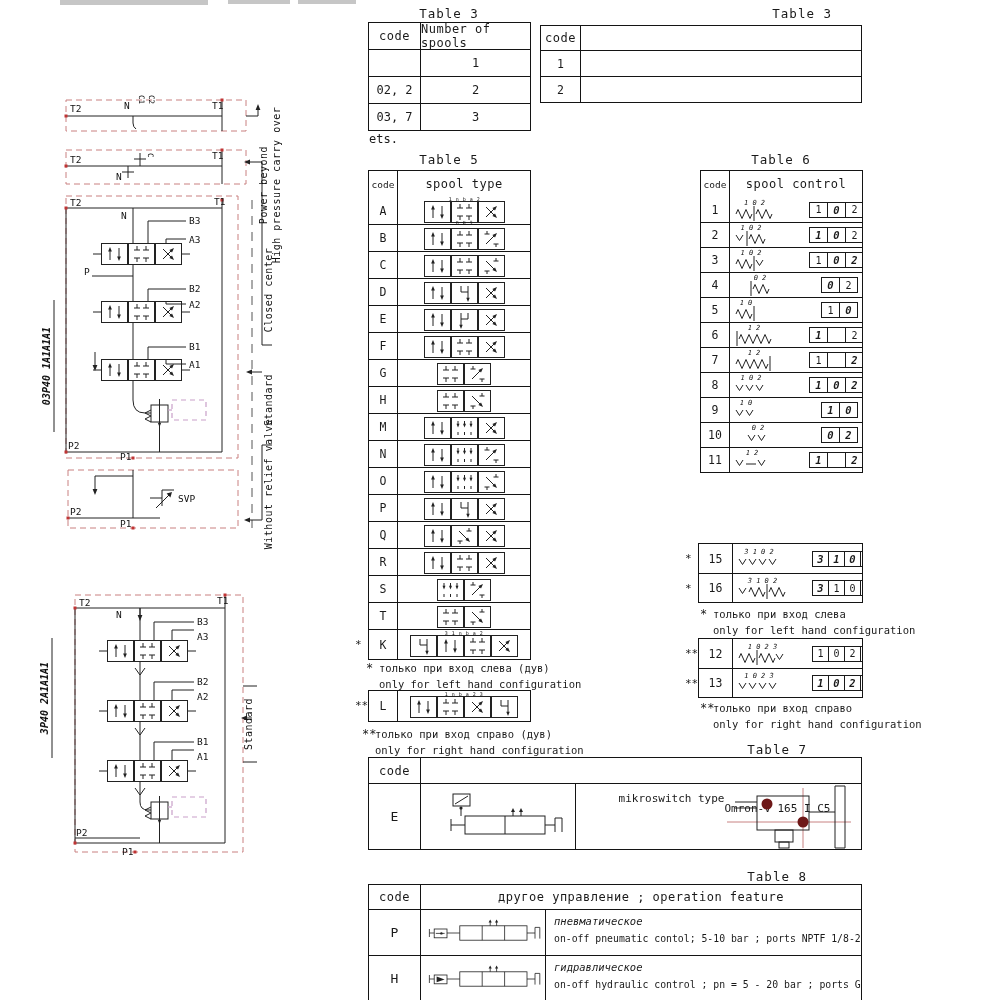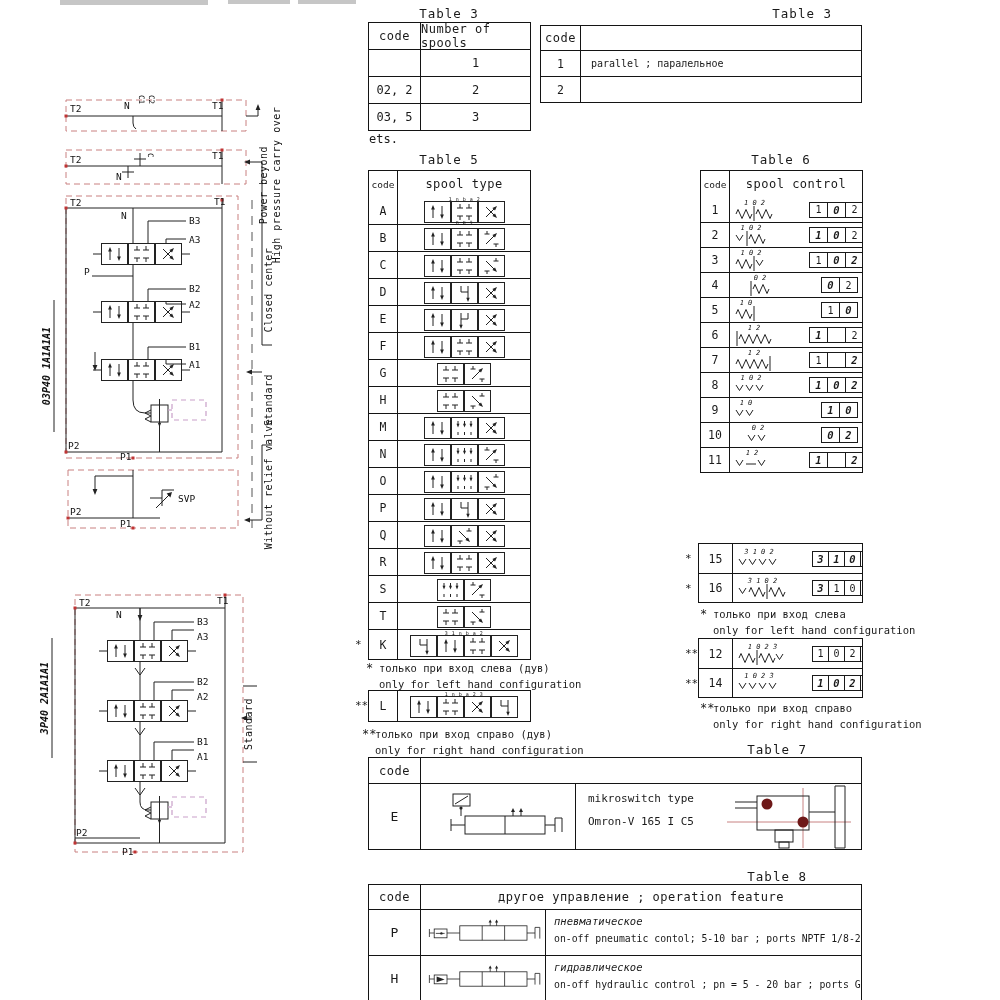--- a/index.html
+++ b/index.html
@@ -432,34 +432,33 @@
   </div>
   <div class="trow" style="height:27px">
     <div class="tc" style="width:52px;font-size:12px"></div>
     <div class="tc last" style="flex:1;font-size:12px">1</div>
   </div>
   <div class="trow" style="height:27px">
     <div class="tc" style="width:52px;font-size:12px">02, 2</div>
     <div class="tc last" style="flex:1;font-size:12px">2</div>
   </div>
   <div class="trow" style="height:27px">
-    <div class="tc" style="width:52px;font-size:12px">03, 5</div>
+    <div class="tc" style="width:52px;font-size:12px">03, 7</div>
     <div class="tc last" style="flex:1;font-size:12px">3</div>
   </div>
 </div>
 <div class="abs" style="left:369px;top:132px;font-size:12px">ets.</div>
 
 <div class="ttl" style="left:540px;top:6px;width:322px;text-align:right;padding-right:30px;box-sizing:border-box">Table 3</div>
 <div class="tbl" style="left:540px;top:25px;width:322px">
   <div class="trow first" style="height:24px">
     <div class="tc hdr" style="width:40px">code</div>
   </div>
   <div class="trow" style="height:26px">
     <div class="tc" style="width:40px;font-size:11.5px">1</div>
-    <div class="tc last left" style="flex:1;font-size:10px;padding-left:10px">parallel ; паралельное</div>
   </div>
   <div class="trow" style="height:26px">
     <div class="tc" style="width:40px;font-size:11.5px">2</div>
   </div>
 </div>
 
 <div class="ttl" style="left:368px;top:152px;width:162px;text-align:center">Table 5</div>
 <div class="tbl" style="left:368px;top:170px;width:163px">
   <div class="trow first" style="height:26px">
     <div class="tc" style="width:29px;font-size:9.5px">code</div>
@@ -1292,21 +1291,21 @@
           <span class="bxs">
             <span class="bx s">1</span>
             <span class="bx s">0</span>
             <span class="bx s">2</span>
             <span class="bx b s">3</span>
           </span>
         </div>
       </div>
       <div class="trow" style="height: 29px;">
         <span class="star">**</span>
-        <div class="tc t6code" style="width: 34px;">14</div>
+        <div class="tc t6code" style="width: 34px;">13</div>
         <div class="tc last" style="flex: 1 1 0%; justify-content: flex-start; padding-left: 2px;">
           <svg width="78" height="26" viewBox="0 0 78 26">
             <path d="M4 13 L7.5 18.5 L11 13"></path>
             <path d="M14 13 L17.5 18.5 L21 13"></path>
             <path d="M24 13 L27.5 18.5 L31 13"></path>
             <path d="M34 13 L37.5 18.5 L41 13"></path>
             <text class="nums" x="24" y="8" text-anchor="middle">1 0 2 3</text>
           </svg>
           <span class="bxs">
             <span class="bx b s">1</span>
@@ -1343,21 +1342,21 @@
         <line x1="122" y1="37" x2="132" y2="37"></line>
           <line x1="132" y1="30" x2="132" y2="44"></line>
         <line x1="132" y1="30" x2="139" y2="30"></line>
           <line x1="139" y1="30" x2="139" y2="44"></line>
         <rect x="30" y="6" width="17" height="12"></rect>
           <line x1="32" y1="16" x2="45" y2="8"></line>
         <circle cx="38" cy="20" r="1.6" class="fil"></circle>
           <line x1="38" y1="20" x2="38" y2="28"></line>
       </svg>
     </div>
-    <div class="tc last left" style="flex:1;position:relative;align-items:flex-start;flex-direction:column;justify-content:flex-start;padding:8px 0 0 12px">
+    <div class="tc last left" style="flex:1;position:relative;align-items:flex-start;flex-direction:row;justify-content:center;padding:8px 0 0 12px">
       <div class="txtline" style="font-size:11px">mikroswitch type</div>
       <div class="txtline" style="font-size:11px;margin-top:10px">Omron-V 165 I C5</div>
       <svg class="abs" style="right:6px;top:-2px" width="132" height="70" viewBox="0 0 132 70">
         <line class="redln" x1="4" y1="40" x2="128" y2="40"></line>
         <line class="redln" x1="80" y1="6" x2="80" y2="66"></line>
         <rect x="34" y="14" width="52" height="34"></rect>
         <circle class="drk" cx="44" cy="22" r="5.5"></circle>
           <circle class="drk" cx="80" cy="40" r="5.5"></circle>
         <line x1="12" y1="20" x2="34" y2="20"></line>
           <line x1="12" y1="26" x2="34" y2="26"></line>

